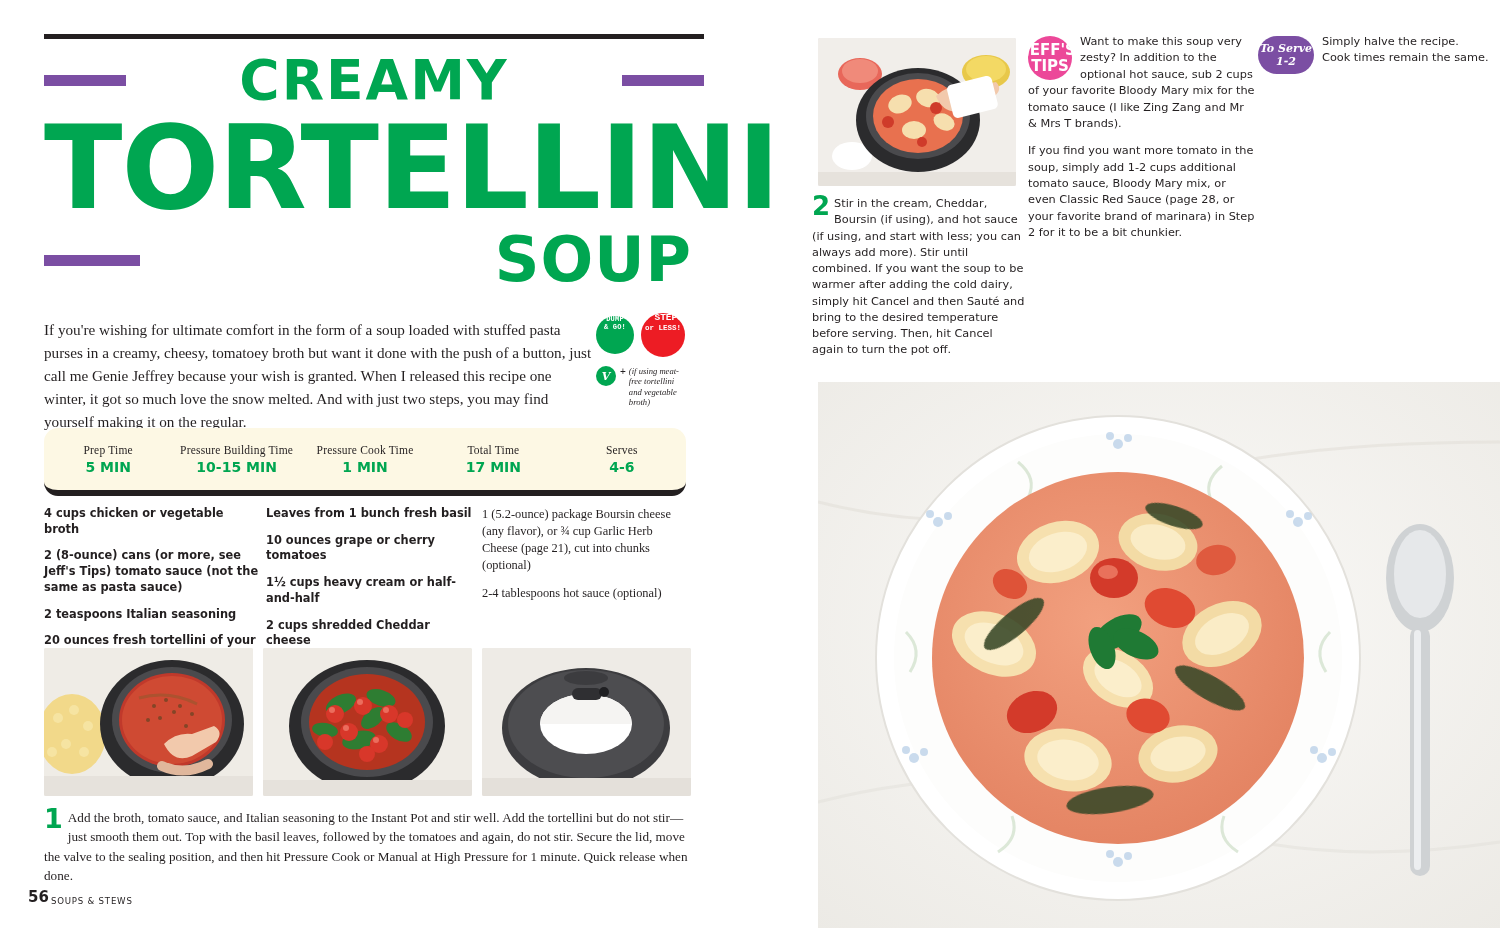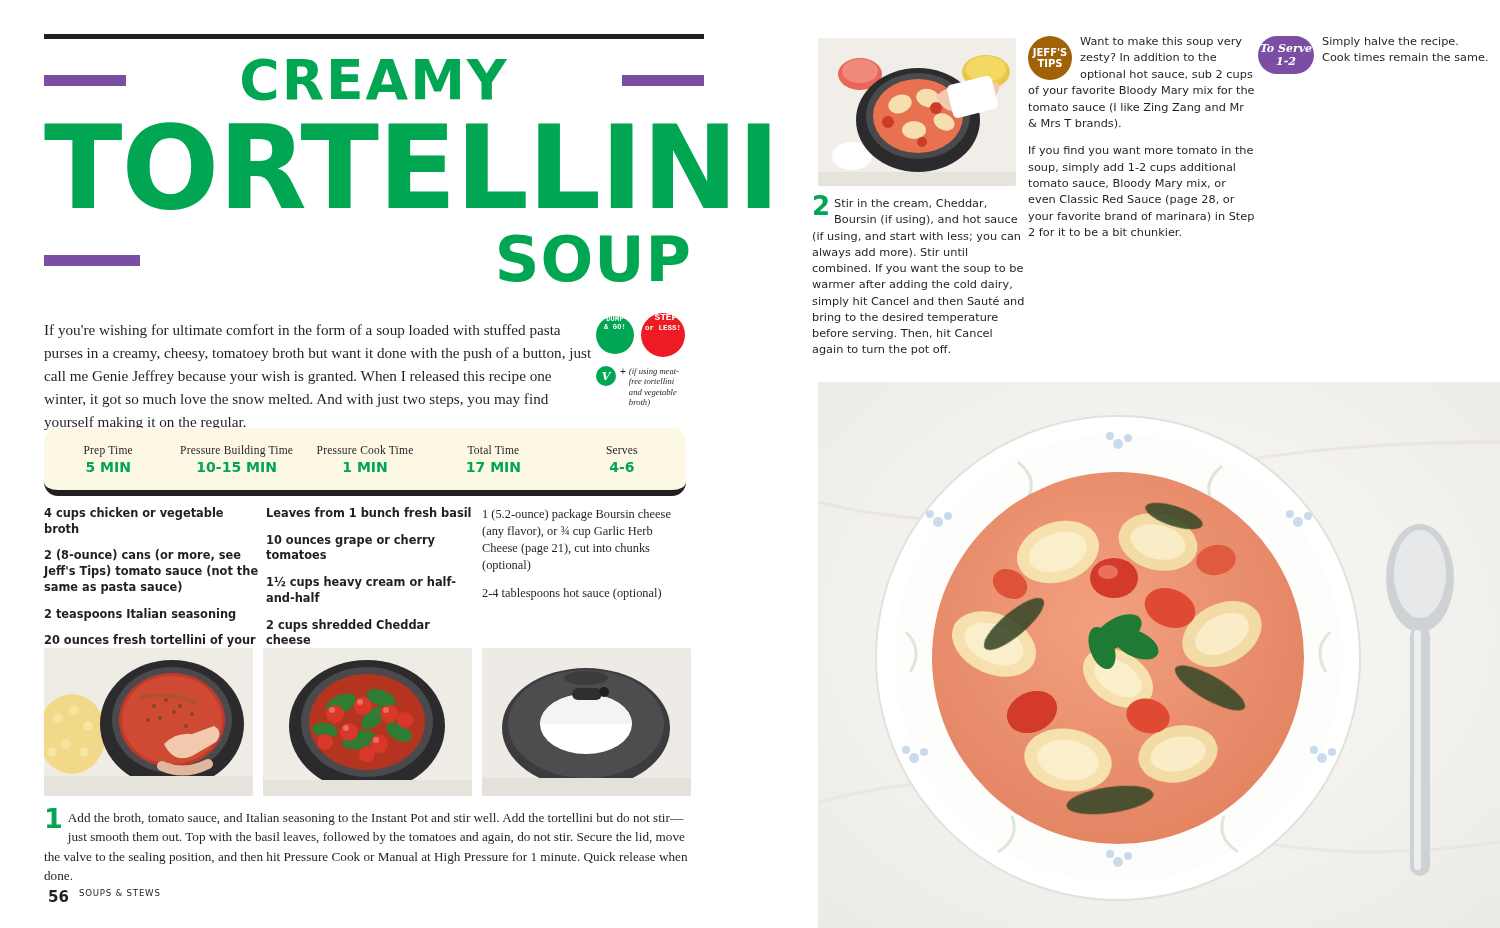--- a/index.html
+++ b/index.html
@@ -247,24 +247,24 @@
     font-family: "DejaVu Sans", sans-serif;
     font-weight: bold;
     font-size: 27px;
     color: #00a651;
     float: left;
     line-height: .82;
     margin-right: 5px;
   }
   .footer {
     position: absolute;
-    left: 48px; top: 888px;
-    display: flex;
-    align-items: flex-start;
-    gap: 10px;
+    left: 28px; top: 888px;
+    display: flex;
+    align-items: flex-end;
+    gap: 2px;
   }
   .folio {
     font-family: "DejaVu Sans", sans-serif;
     font-weight: bold;
     font-size: 15px;
     color: #231f20;
   }
   .folio-label {
     font-family: "DejaVu Sans", sans-serif;
     font-size: 8.6px;
@@ -298,25 +298,25 @@
 
   
   .tips {
     position: absolute;
     left: 278px; top: 34px;
     width: 228px;
   }
   .tip-badge {
     width: 44px; height: 44px;
     border-radius: 50%;
-    background: #a16207;
+    background: #ec4899;
     color: #fff;
     font-family: "DejaVu Sans", sans-serif;
     font-weight: bold;
-    font-size: 10px;
+    font-size: 15px;
     line-height: 1.1;
     display: flex;
     flex-direction: column;
     align-items: center;
     justify-content: center;
     float: left;
     margin: 2px 8px 2px 0;
     text-align: center;
   }
   .tip-text {

